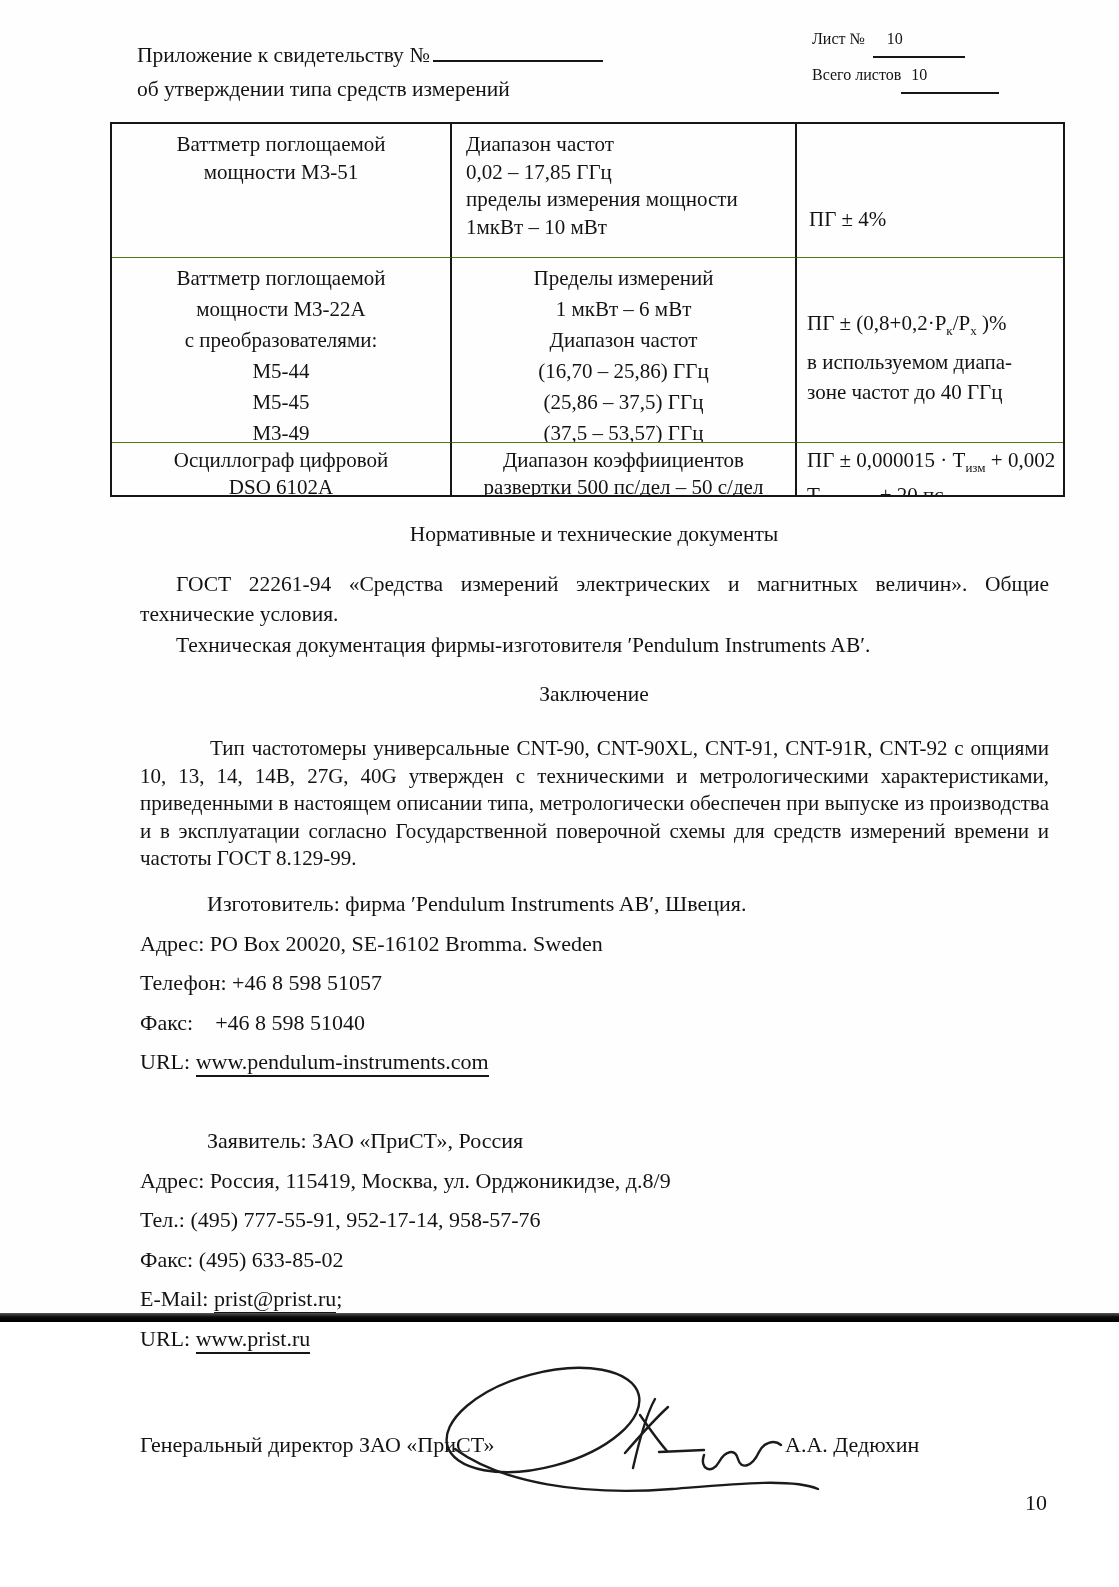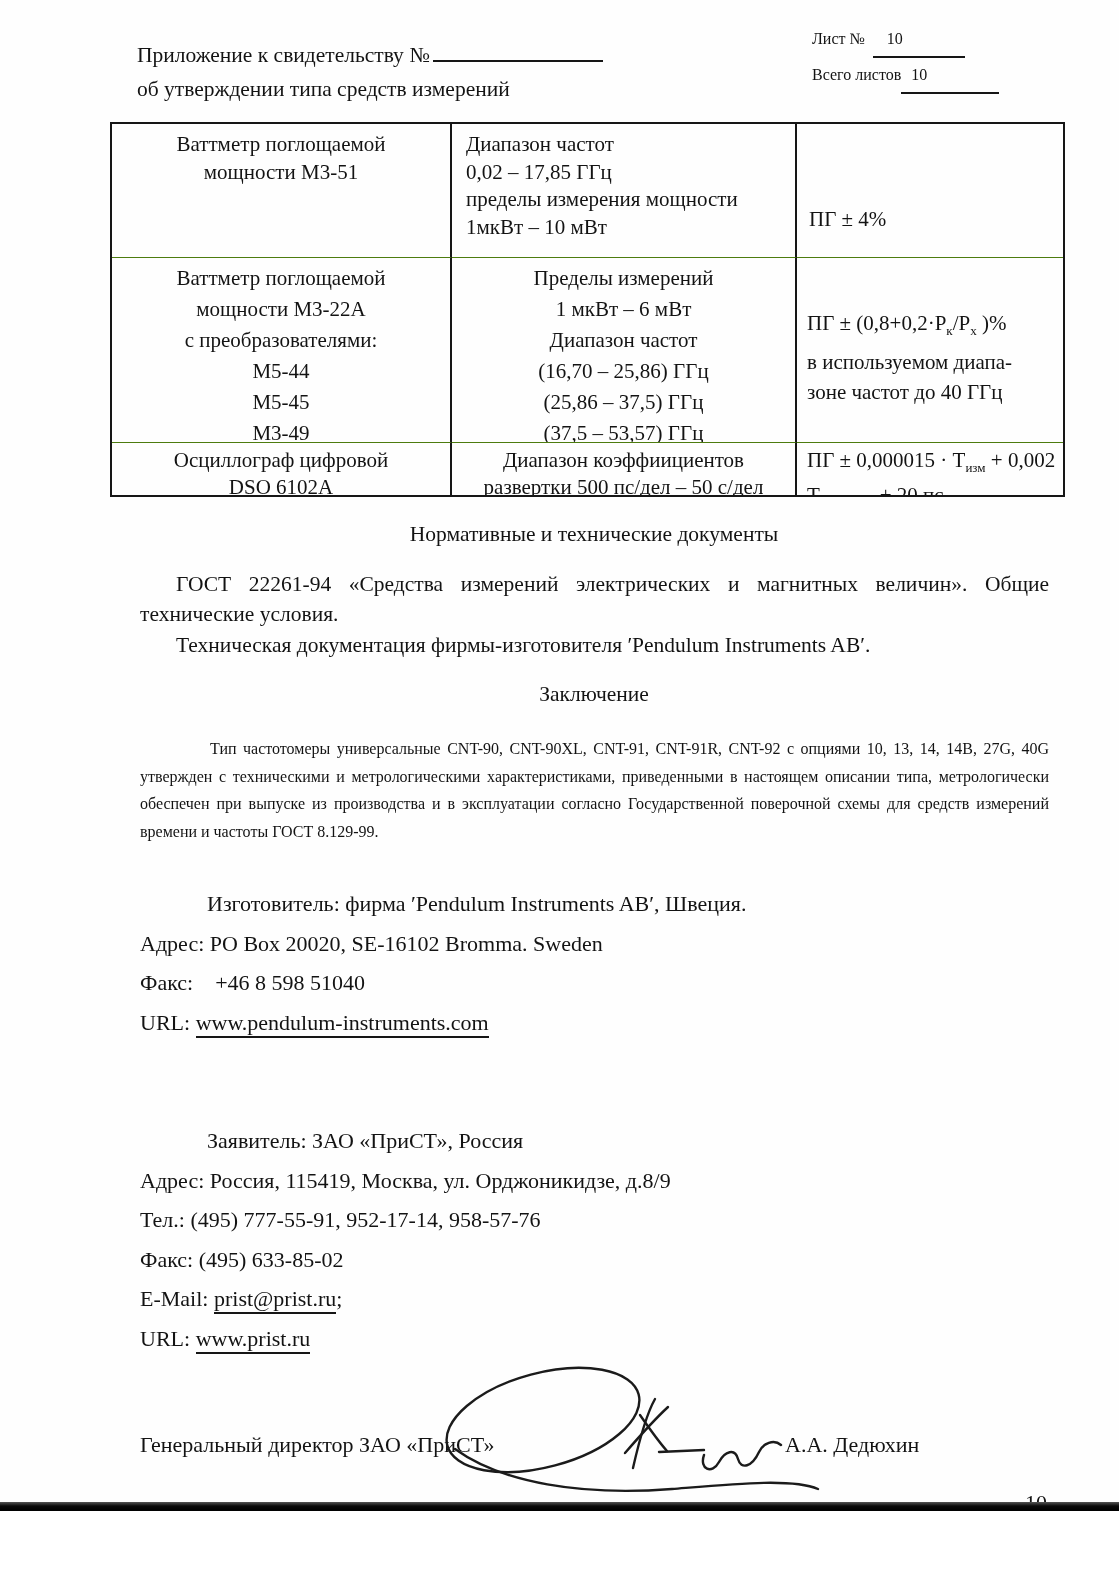--- a/index.html
+++ b/index.html
@@ -3,21 +3,21 @@
 <meta charset="utf-8">
 <style>
   html, body {
     margin: 0; padding: 0;
     width: 1119px; height: 1587px;
     background: #ffffff;
     font-family: "Liberation Serif", "DejaVu Serif", serif;
     color: #131313;
     overflow: hidden;
   }
-  .page { position: relative; width: 1119px; height: 1511px; background: #fefefe; }
+  .page { position: relative; width: 1119px; height: 1322px; background: #fefefe; }
 
   
   .header-left { position: absolute; top: 38px; left: 137px; font-size: 21.5px; line-height: 34px; }
   .header-right { position: absolute; top: 22px; left: 812px; font-size: 16px; line-height: 34px; }
   .useg { display: inline-block; border-bottom: 2px solid #161616; }
   .useg-blank { width: 170px; height: 20px; margin-left: 3px; }
   .useg-sheet { width: 78px; padding-left: 14px; margin-left: 8px; }
   .useg-total { width: 88px; padding-left: 10px; }
 
   
@@ -40,21 +40,21 @@
   .r2c3 { padding-left: 10px; padding-right: 4px; line-height: 30.5px; padding-top: 6px; margin-top: 44px; }
   .r3 { line-height: 27px; padding-top: 4px; }
   .r3c3 { padding-left: 10px; padding-right: 4px; line-height: 27.5px; padding-top: 4px; }
   sub { font-size: 0.62em; }
 
   
   .sec-heading { position: absolute; left: 140px; width: 908px; text-align: center; font-size: 21.5px; }
   .para { position: absolute; left: 140px; width: 909px; text-align: justify; font-size: 21.5px; }
   .gost-para { top: 570px; text-indent: 36px; line-height: 29.5px; }
   .techdoc-line { top: 631px; text-indent: 36px; line-height: 29px; text-align: left; }
-  .concl-para { top: 735px; text-indent: 70px; line-height: 27.5px; font-size: 16px; }
+  .concl-para { top: 735px; text-indent: 70px; line-height: 27.5px; font-size: 21px; }
 
   .contact-block { position: absolute; left: 140px; font-size: 22px; }
   .contact-line { margin-bottom: 13.5px; line-height: 26px; white-space: pre-wrap; }
   .indented { padding-left: 67px; }
   .doc-link { border-bottom: 2px solid #161616; padding-bottom: 1px; }
 
   .sig-title { position: absolute; top: 1432px; left: 140px; font-size: 22px; }
   .sig-name { position: absolute; top: 1432px; left: 785px; font-size: 22px; }
   .page-num { position: absolute; top: 1490px; left: 1025px; font-size: 22px; }
 
@@ -140,20 +140,21 @@
   <div class="sec-heading" style="top:522px">Нормативные и технические документы</div>
   <p class="para gost-para" style="margin:0">ГОСТ 22261-94 «Средства измерений электрических и магнитных величин». Общие технические условия.</p>
   <p class="para techdoc-line" style="margin:0">Техническая документация фирмы-изготовителя ′Pendulum Instruments AB′.</p>
 
   <div class="sec-heading" style="top:682px">Заключение</div>
   <p class="para concl-para" style="margin:0">Тип частотомеры универсальные CNT-90, CNT-90XL, CNT-91, CNT-91R, CNT-92 с опциями 10, 13, 14, 14B, 27G, 40G утвержден с техническими и метрологическими характеристиками, приведенными в настоящем описании типа, метрологически обеспечен при выпуске из производства и в эксплуатации согласно Государственной поверочной схемы для средств измерений времени и частоты ГОСТ 8.129-99.</p>
 
   <div class="contact-block" style="top:891px">
     <div class="contact-line indented">Изготовитель: фирма ′Pendulum Instruments AB′, Швеция.</div>
     <div class="contact-line">Адрес: PO Box 20020, SE-16102 Bromma. Sweden</div>
+    <div class="contact-line">Телефон: +46 8 598 51057</div>
     <div class="contact-line">Факс:    +46 8 598 51040</div>
     <div class="contact-line"><span>URL: </span><span class="doc-link">www.pendulum-instruments.com</span></div>
   </div>
 
   <div class="contact-block" style="top:1128px">
     <div class="contact-line indented">Заявитель: ЗАО «ПриСТ», Россия</div>
     <div class="contact-line">Адрес: Россия, 115419, Москва, ул. Орджоникидзе, д.8/9</div>
     <div class="contact-line">Тел.: (495) 777-55-91, 952-17-14, 958-57-76</div>
     <div class="contact-line">Факс: (495) 633-85-02</div>
     <div class="contact-line"><span>E-Mail: </span><span class="doc-link">prist@prist.ru</span><span>;</span></div>

